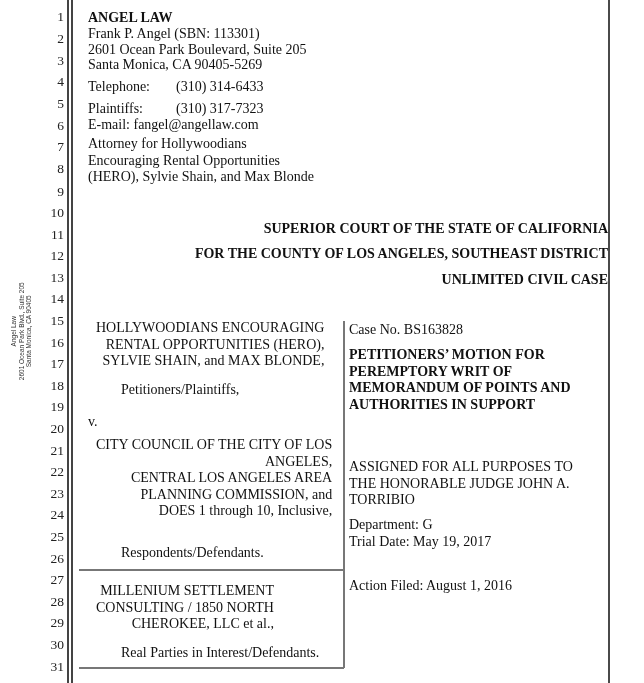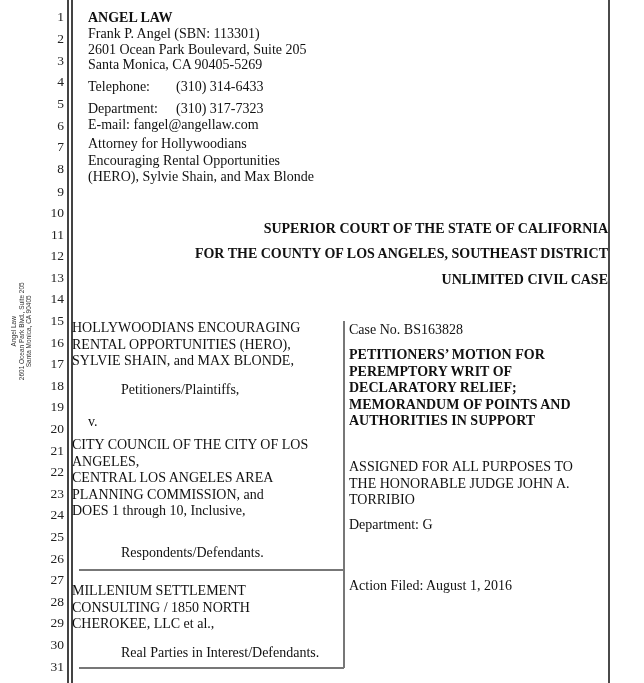--- a/index.html
+++ b/index.html
@@ -22,21 +22,21 @@
     color:#333; text-align:center;
   }
   .txt { position:absolute; font-size:14px; line-height:16px; white-space:nowrap; }
   .bold { font-weight:bold; }
   .hdr-block { position:absolute; left:88px; top:10px; }
   .hdr-block div { font-size:14px; line-height:15.8px; white-space:nowrap; }
   .tabbed span.lbl { display:inline-block; width:88px;margin-top:6px; }
   .attorney { position:absolute; left:88px; top:136px; }
   .attorney div { font-size:14px; line-height:16.5px; white-space:nowrap; }
   .court { position:absolute; left:80px; width:528px; text-align:right; font-weight:bold; font-size:14px; white-space:nowrap; }
-  .left-cap { position:absolute; left:72px; }
+  .left-cap { position:absolute; left:96px;text-align:right; }
   .left-cap div { font-size:14px; line-height:16.5px; white-space:nowrap; }
   .right-cap { position:absolute; left:349px; }
   .right-cap div { font-size:14px; line-height:16.5px; white-space:nowrap; }
   .hline { position:absolute; height:1.5px; background:#777; }
   .vdiv { position:absolute; width:1.5px; background:#777; }
 </style>
 </head>
 <body>
 
 <div class="vline-a"></div>
@@ -82,21 +82,21 @@
   <div>2601 Ocean Park Blvd., Suite 205</div>
   <div>Santa Monica, CA 90405</div>
 </div>
 
 <div class="hdr-block">
   <div class="bold">ANGEL LAW</div>
   <div>Frank P. Angel (SBN: 113301)</div>
   <div>2601 Ocean Park Boulevard, Suite 205</div>
   <div>Santa Monica, CA 90405-5269</div>
   <div class="tabbed"><span class="lbl">Telephone:</span><span>(310) 314-6433</span></div>
-  <div class="tabbed"><span class="lbl">Department:</span><span>(310) 317-7323</span></div>
+  <div class="tabbed"><span class="lbl">Plaintiffs:</span><span>(310) 317-7323</span></div>
   <div>E-mail: fangel@angellaw.com</div>
 </div>
 
 <div class="attorney">
   <div>Attorney for Hollywoodians</div>
   <div>Encouraging Rental Opportunities</div>
   <div>(HERO), Sylvie Shain, and Max Blonde</div>
 </div>
 
 <div class="court" style="top:221px">SUPERIOR COURT OF THE STATE OF CALIFORNIA</div>
@@ -128,25 +128,25 @@
 </div>
 <div class="txt" style="left:121px;top:645px">Real Parties in Interest/Defendants.</div>
 
 <div class="hline" style="left:79px;top:667px;width:265px"></div>
 <div class="vdiv" style="left:343px;top:321px;height:347px"></div>
 
 <div class="txt" style="left:349px;top:322px">Case No. BS163828</div>
 <div class="right-cap bold" style="top:347px">
   <div>PETITIONERS’ MOTION FOR</div>
   <div>PEREMPTORY WRIT OF</div>
-  <div>DECLARATORY RELIEF;</div>
   <div>MEMORANDUM OF POINTS AND</div>
   <div>AUTHORITIES IN SUPPORT</div>
 </div>
 <div class="right-cap" style="top:459px">
   <div>ASSIGNED FOR ALL PURPOSES TO</div>
   <div>THE HONORABLE JUDGE JOHN A.</div>
   <div>TORRIBIO</div>
 </div>
 <div class="right-cap" style="top:517px">
   <div>Department: G</div>
+  <div>Trial Date: May 19, 2017</div>
 </div>
 <div class="txt" style="left:349px;top:578px">Action Filed: August 1, 2016</div>
 
 </body></html>

